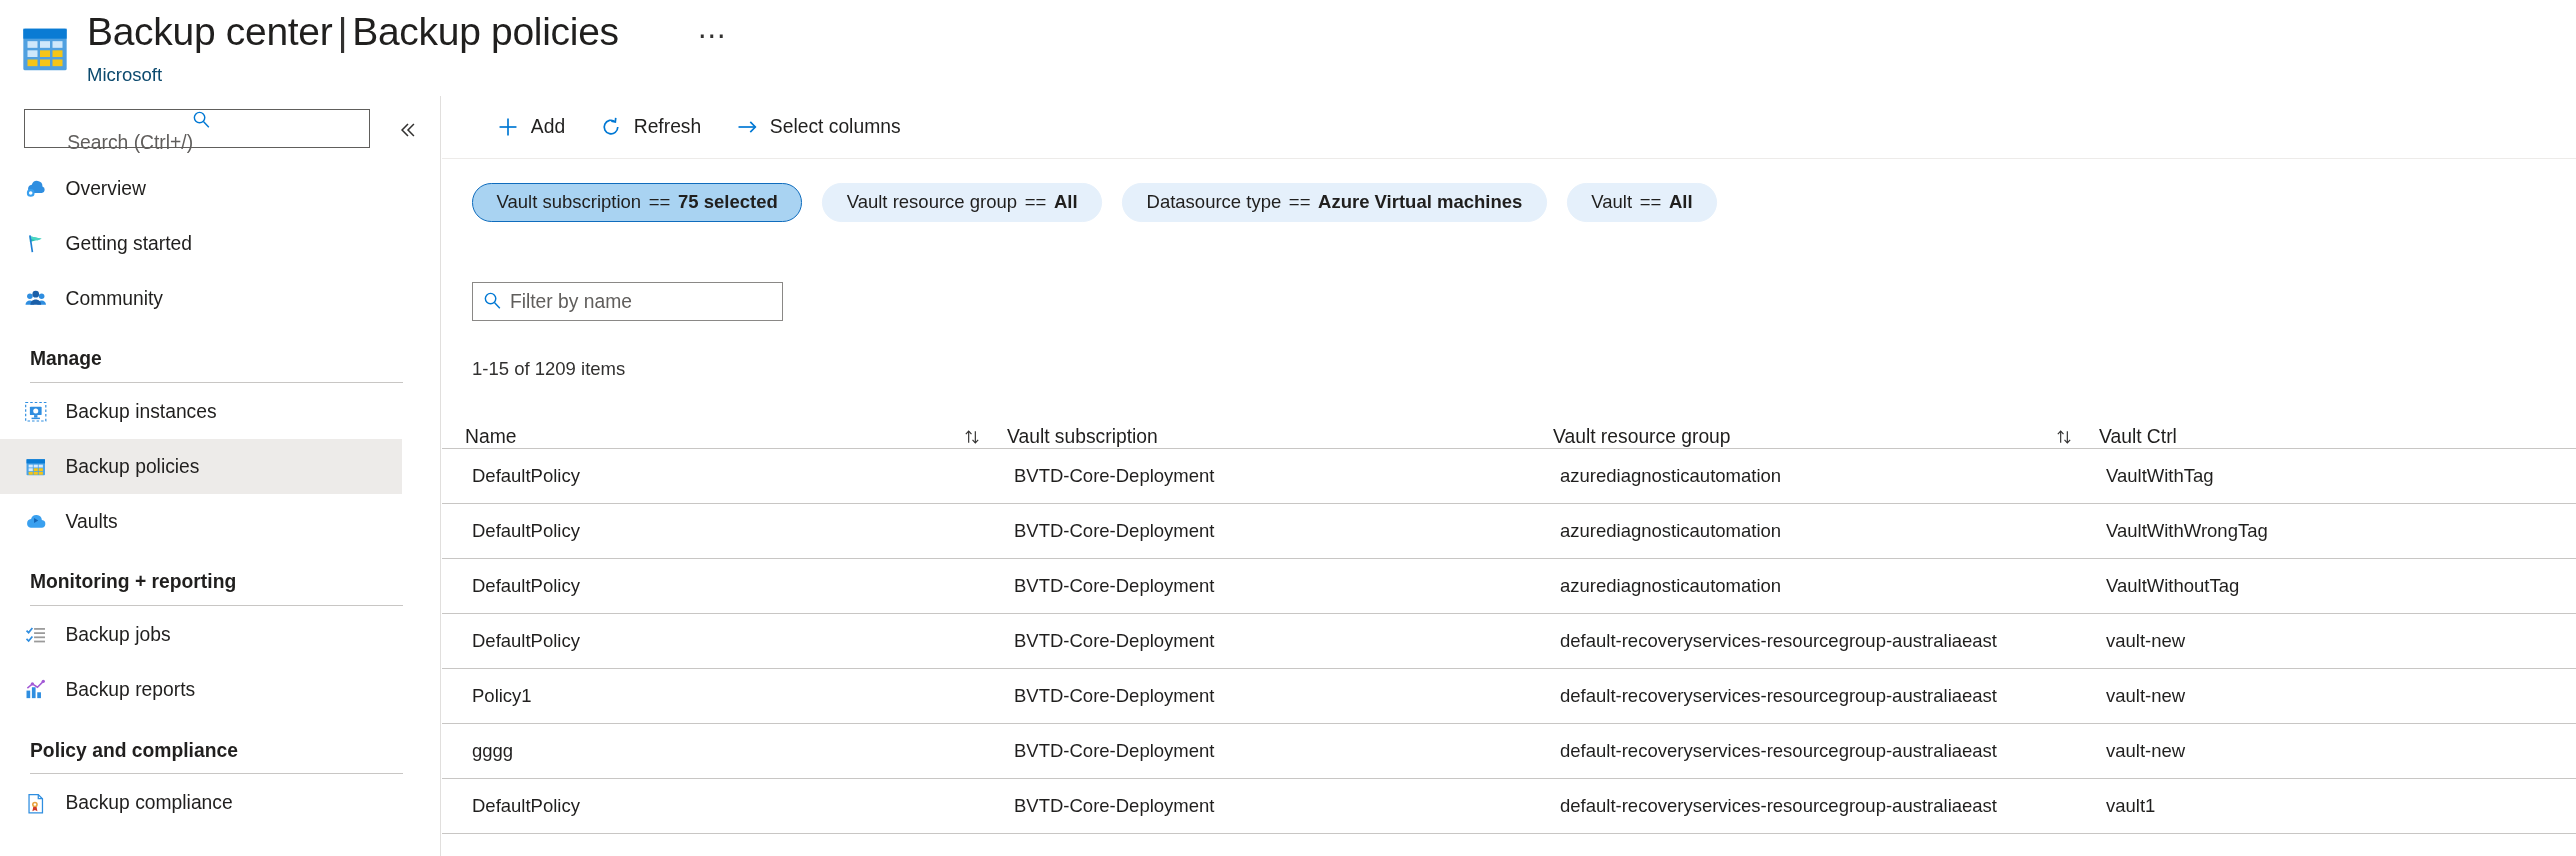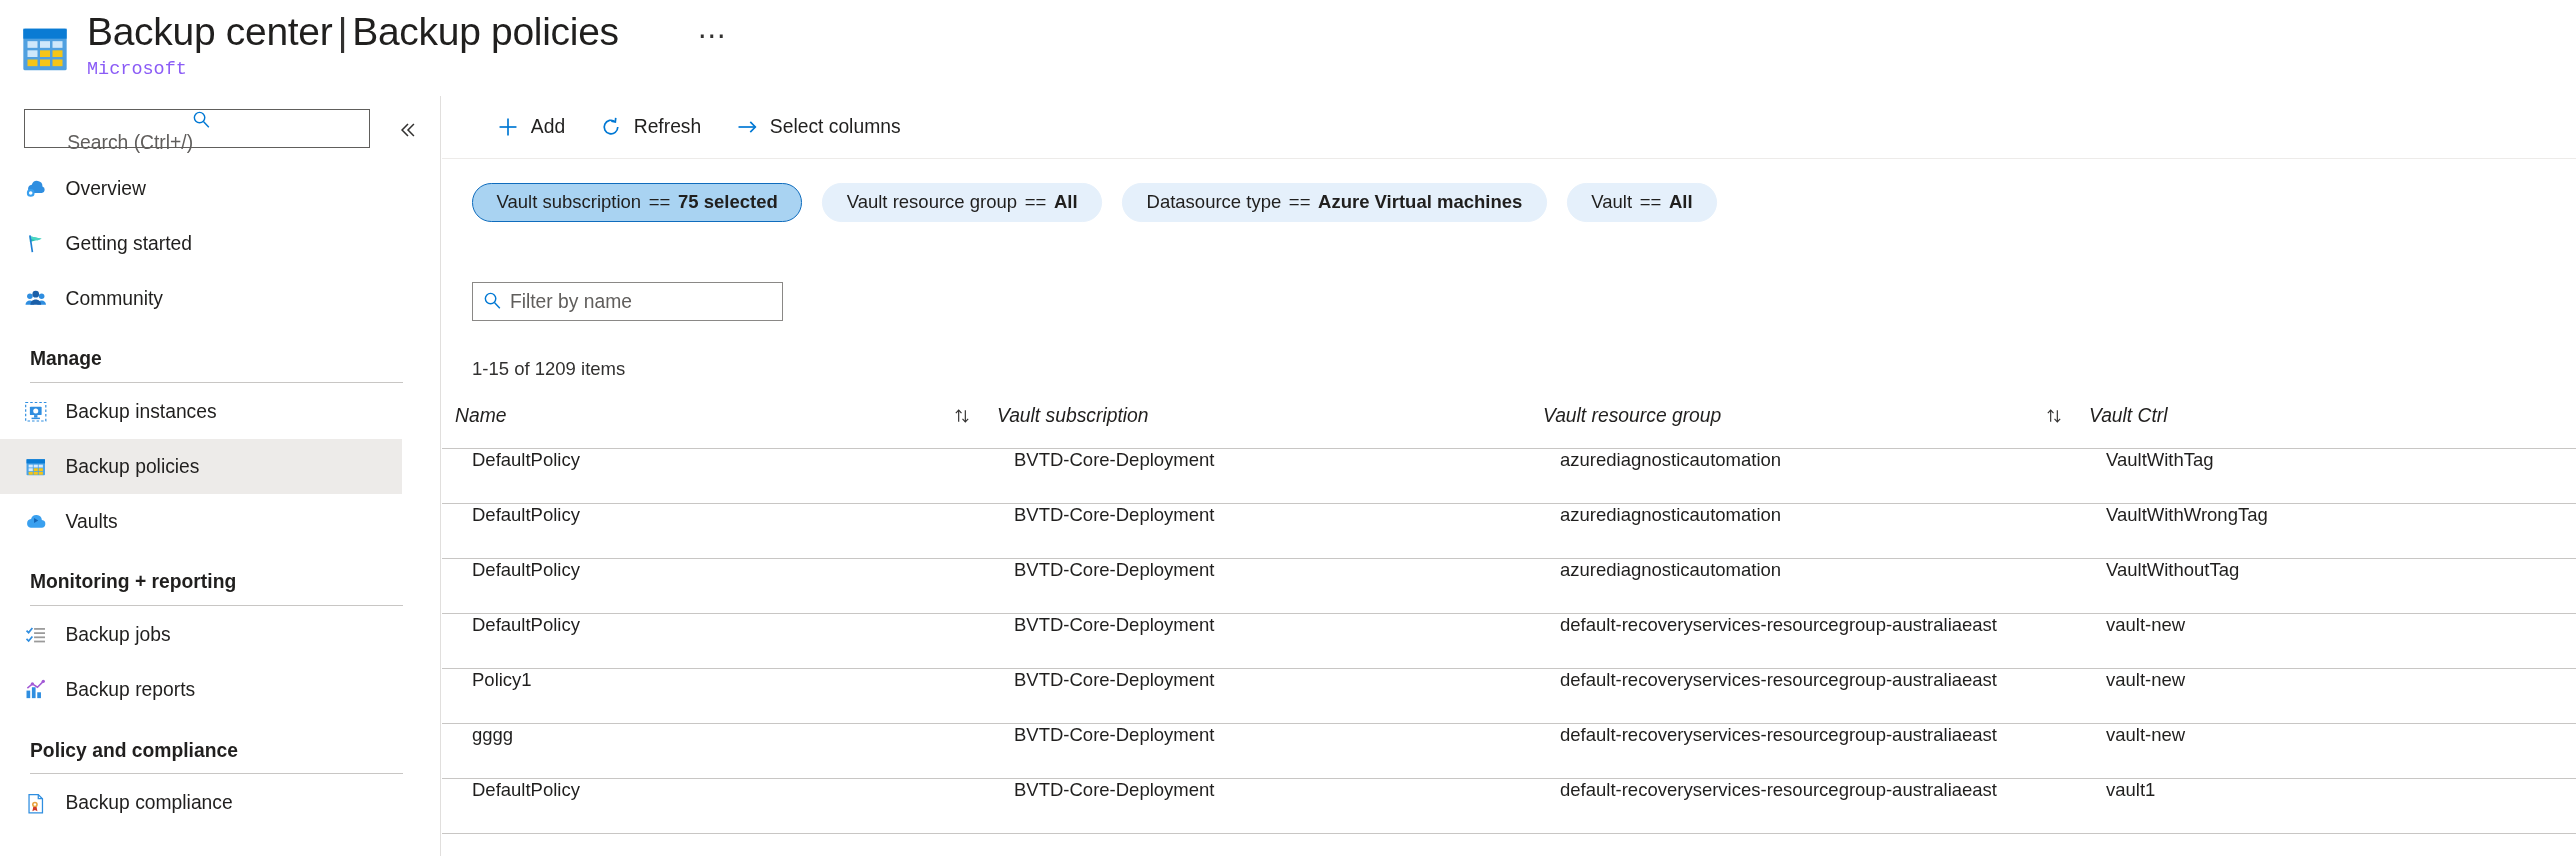--- a/index.html
+++ b/index.html
@@ -46,23 +46,23 @@
     white-space: nowrap;
     letter-spacing: -0.3px;
   }
   .header-title .sep {
     color: #323130;
     font-weight: 300;
     padding: 0 5px;
   }
   .header-sub {
     font-size: 18.5px;
-    color: #8b5cf6;
+    color: #0c4a6e;
     line-height: 25px;
-    font-family: Liberation Mono, monospace;
+    margin-top: 5px;
   }
   .header-ellipsis {
     position: absolute;
     left: 689px; top: 13.4px;
     font-size: 28.5px;
     color: #323130;
     letter-spacing: 1.7px;
     line-height: 37px;
     cursor: pointer;
     padding: 3.4px 8.4px;
@@ -265,44 +265,44 @@
   }
 
   
   .table {
     position: absolute;
     left: 0; top: 309px;
     width: 2134px;
   }
   .thead {
     display: flex;
-    align-items: flex-start;
+    align-items: flex-end;
     height: 44px;
     border-bottom: 0.8px solid #c8c6c4;
-    padding-left: 13px;
-    font-style: italic;
+    padding-left: 23px;
   }
   .th {
     font-size: 19.3px;
     color: #201f1e;
     display: flex;
     align-items: center;
     position: relative;
     white-space: nowrap;
     cursor: pointer;
   }
   .th .sort-ico {
     margin-left: 8.4px;
     color: #323130;
     display: inline-flex;
   }
 
   .tbody { }
   .trow {
     display: flex;
+    align-items: center;
     height: 55px;
     border-bottom: 0.8px solid #c8c6c4;
     padding-left: 30px;
     cursor: pointer;
   }
   .td {
     font-size: 18.5px;
     color: #201f1e;
     white-space: nowrap;
     overflow: visible;

